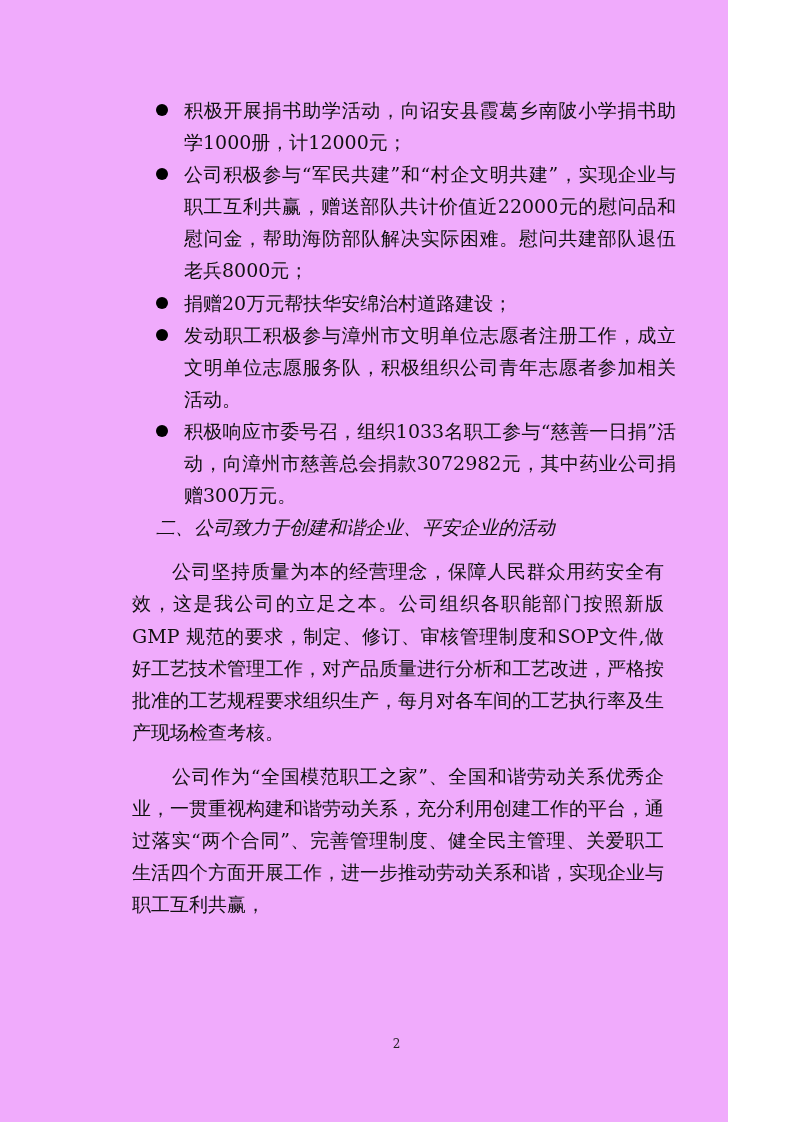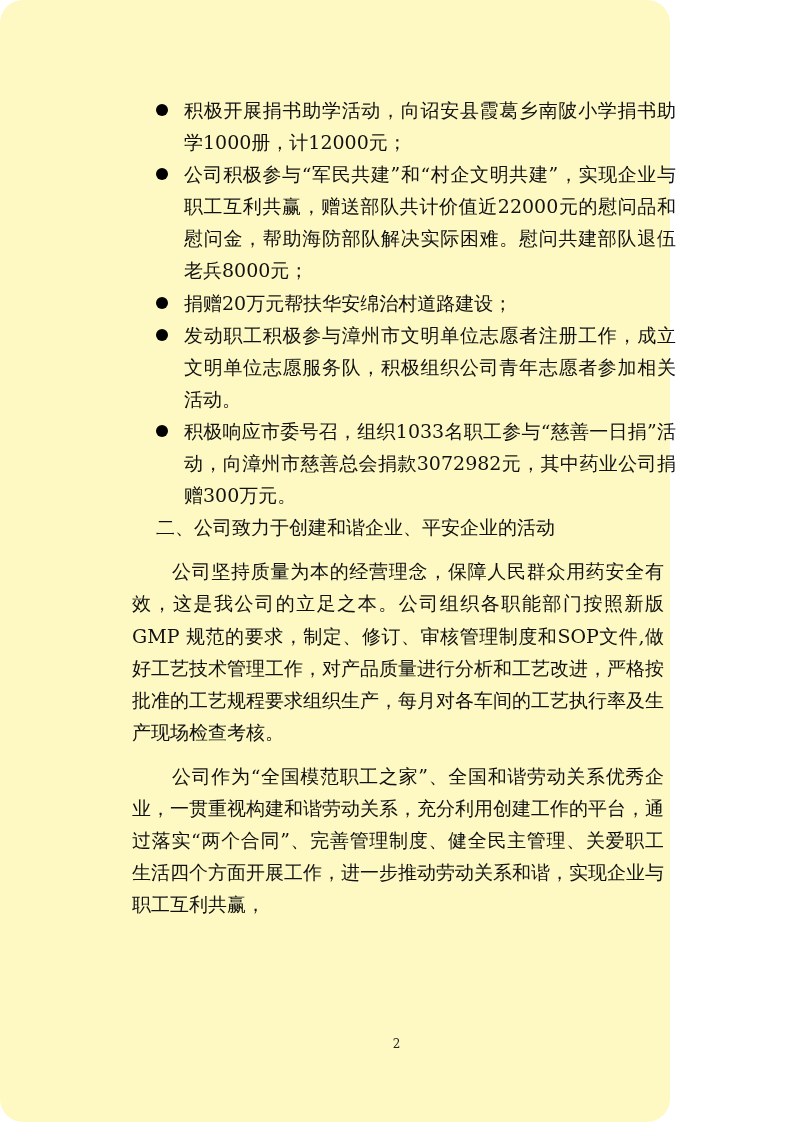--- a/index.html
+++ b/index.html
@@ -1,23 +1,23 @@
 <!DOCTYPE html>
 <html><head>
 <meta charset="utf-8">
 <style>
   html, body { margin: 0; padding: 0; background: #ffffff; }
   body { width: 793px; height: 1122px; position: relative; overflow: hidden;
          font-family: "DejaVu Serif", "Liberation Serif", serif; color: #111; }
-  .page { position: absolute; left: 0; top: 0; width: 670px; height: 1122px; background: #fef9c3; border-radius: 23px; }
+  .page { position: absolute; left: 0; top: 0; width: 728px; height: 1122px; background: #f0abfc; }
   .content { position: absolute; left: 120px; top: 94px; width: 556px; font-size: 19px; line-height: 32.1px; }
   .bullet-list { margin: 0; padding: 0; list-style: none; margin-left: -0px; }
   .bullet-item { position: relative; padding-left: 64px; text-align: justify; }
   .bullet-dot { position: absolute; left: 36px; top: 10px; width: 12px; height: 12px; border-radius: 50%; background: #000; }
-  .heading { margin: 0; text-indent: 36px; font-size: 19px; font-weight: normal; }
+  .heading { margin: 0; text-indent: 36px; font-size: 19px; font-weight: normal; font-style: italic; }
   .para { margin: 12px; text-indent: 40px; text-align: justify; }
   .page-number { position: absolute; left: 0; width: 793px; top: 1037px; text-align: center; font-size: 12px; color: #222; }
   .bullet-text { display: block; }
 </style>
 </head>
 <body>
 
 <div class="page">
   <div class="content">
     <ul class="bullet-list">

